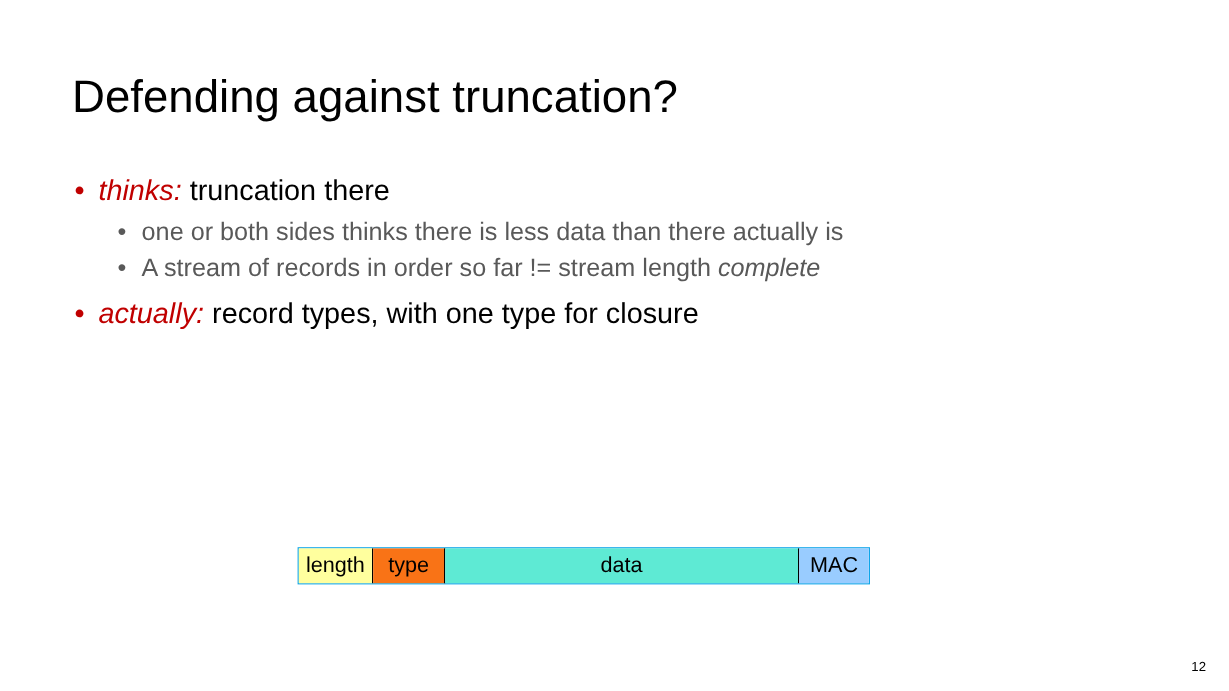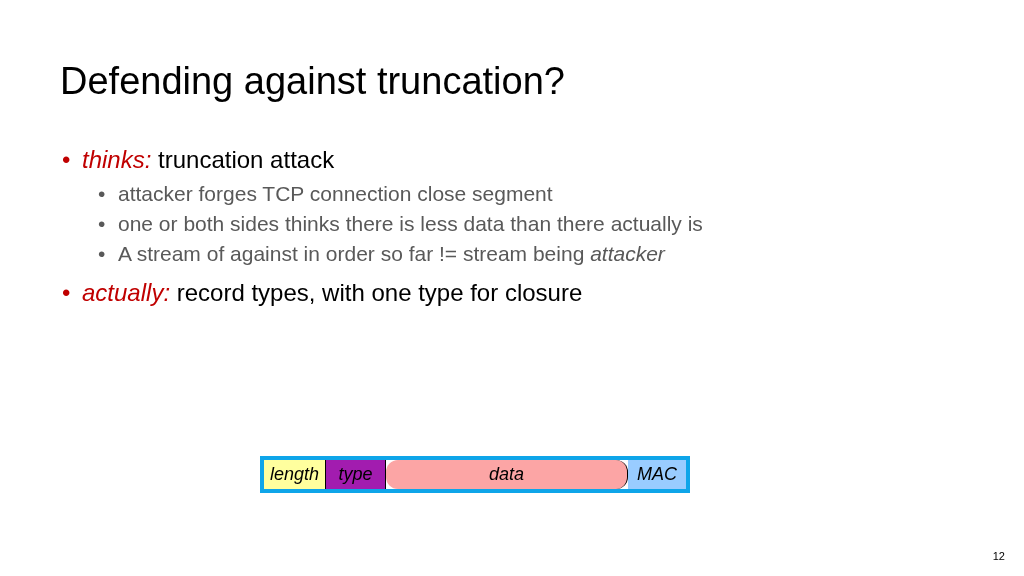--- a/index.html
+++ b/index.html
@@ -59,61 +59,59 @@
   ul.sub > li::before {
     content: "•";
     position: absolute;
     left: -20px;
     color: #595959;
   }
   .ital { font-style: italic; }
   .subx { font-size: 0.72em; vertical-align: sub; }
   .record {
     position: absolute;
-    left: 260px;
+    left: 248px;
     top: 456px;
     display: flex;
-    border: 4px solid #0ea5e9;
+    border: 1px solid #0ea5e9;
     font-size: 18px;
     color: #000;
-    font-style: italic;
   }
   .record .cell {
     border-right: 1px solid #000;
     text-align: center;
     padding: 4px 0;
   }
   .record .cell:last-child { border-right: none; }
   .c-length { width: 62px; background: #ffff9e; }
-  .c-type   { width: 60px; background: #a21caf; }
-  .c-data   { width: 242px; background: #fca5a5; border-radius: 12px; }
+  .c-type   { width: 60px; background: #f97316; }
+  .c-data   { width: 295px; background: #5eead4; }
   .c-mac    { width: 58px; background: #99ccff; }
   .pagenum {
     position: absolute;
     right: 19px;
     bottom: 14px;
     font-size: 11px;
     color: #000;
     margin-top: 38px;
   }
 </style>
 </head>
 <body>
 
 <div class="slide">
   <h1 class="title">Defending against truncation?</h1>
 
   <ul class="top">
     <li class="red-bullet">
-      <span class="lead">thinks:</span><span> truncation attack</span>
+      <span class="lead">thinks:</span><span> truncation there</span>
       <ul class="sub">
-        <li>attacker forges TCP connection close segment</li>
         <li>one or both sides thinks there is less data than there actually is</li>
         <li>
-          <span>A stream of against in order so far != stream being </span><span class="ital">attacker</span>
+          <span>A stream of records in order so far != stream length </span><span class="ital">complete</span>
         </li>
       </ul>
     </li>
     <li class="red-bullet">
       <span class="lead">actually:</span><span> record types, with one type for closure</span>
     </li>
   </ul>
 </div>
 
 <div class="record">

